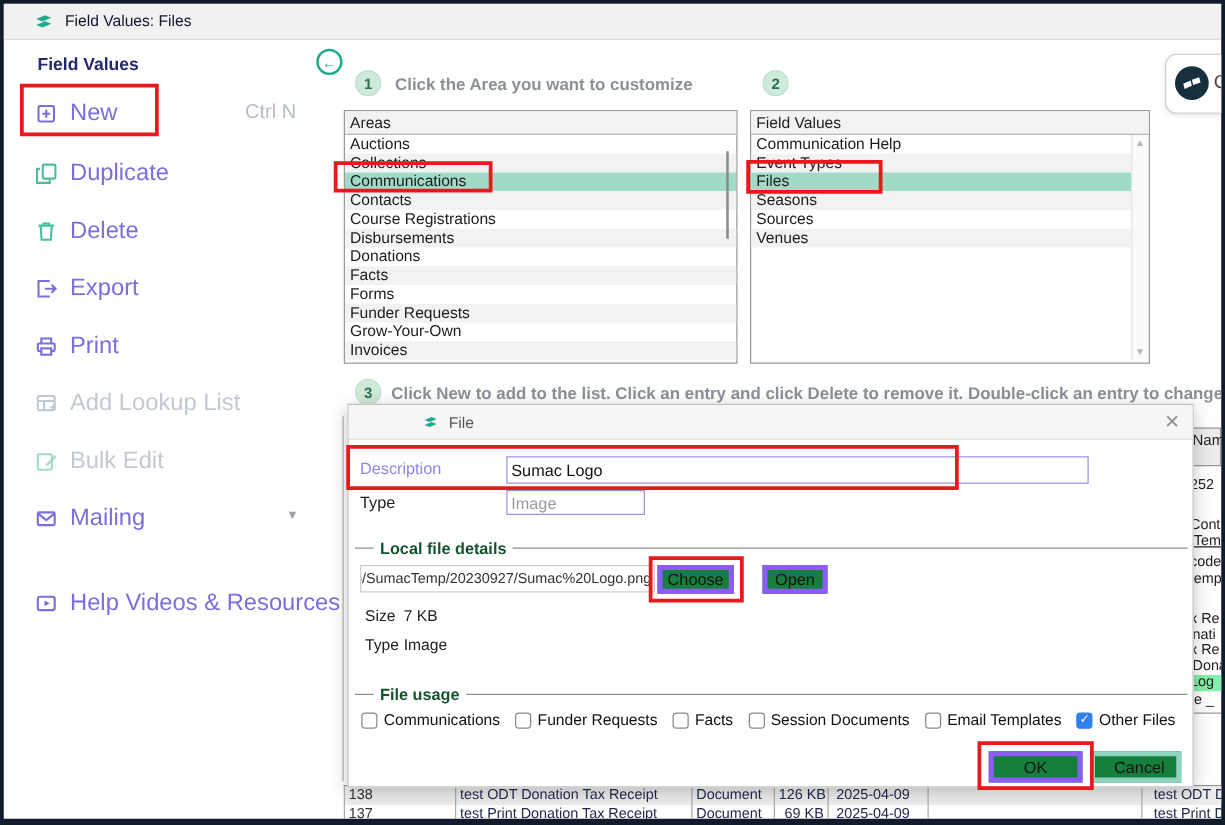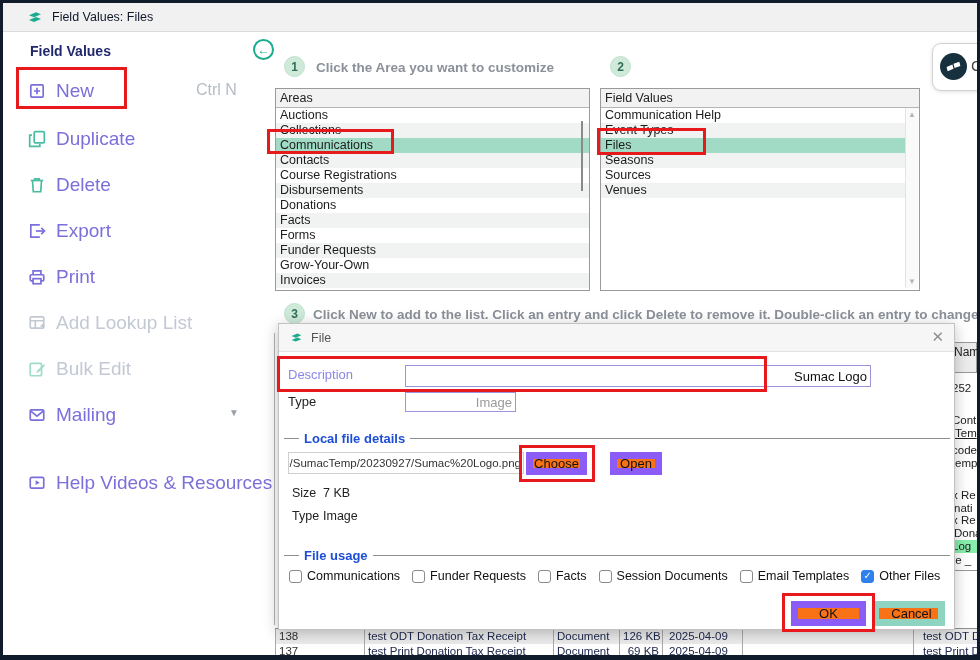--- a/index.html
+++ b/index.html
@@ -36,35 +36,35 @@
   .vscroll-line{position:absolute;right:6px;top:32px;width:2px;height:70px;background:#8a8a8a;}
   .vtrack{position:absolute;right:1px;top:19px;bottom:2px;width:13px;background:#fafafa;
           border-left:1px solid #e3e3e3;display:flex;flex-direction:column;justify-content:space-between;
           align-items:center;font-size:8px;color:#b5b5b5;padding:2px 0;box-sizing:border-box;}
   
   .red-box{position:absolute;border:3px solid #e8191d;z-index:9;pointer-events:none;box-sizing:border-box;}
   
   .dialog{position:absolute;left:275px;top:320px;width:677px;height:307px;background:#fff;
           border:1px solid #c2c2c2;box-shadow:0 3px 14px rgba(0,0,0,.25);z-index:5;box-sizing:border-box;}
   .dlg-titlebar{position:absolute;left:0;top:0;right:0;height:27px;background:#f6f6f6;
-                border-bottom:1px solid #e2e2e2;display:flex;align-items:center;}
+                border-bottom:1px solid #e2e2e2;display:flex;align-items:center;padding-left:48px;}
   .dlg-titlebar .app-icon{margin-left:11px;width:13px;height:13px;}
   .dlg-title{margin-left:8px;font-size:12.5px;color:#555;}
   .dlg-close{position:absolute;right:10px;top:4px;font-size:15px;color:#8f8f8f;cursor:pointer;}
   .fld-label{position:absolute;font-size:13px;color:#8d86e8;}
   .fld-label.dark{color:#222;}
   .txt-input{position:absolute;border:1px solid #9b95e0;background:#fff;font-size:13px;color:#111;
-             padding:0 3px;box-sizing:border-box;display:flex;align-items:center;overflow:hidden;white-space:nowrap;justify-content:flex-end;}
+             padding:0 3px;box-sizing:border-box;display:flex;align-items:center;overflow:hidden;white-space:nowrap;}
   .txt-input.ghost{color:#9a9a9a;}
   .fs-line{position:absolute;border-top:1px solid #8f8f8f;}
-  .fs-legend{position:absolute;background:#fff;padding:0 5px;font-size:13px;font-weight:bold;color:#1d4ed8;white-space:nowrap;}
+  .fs-legend{position:absolute;background:#fff;padding:0 5px;font-size:13px;font-weight:bold;color:#14532d;white-space:nowrap;}
   .path-input{position:absolute;border:1px solid #cfcfcf;background:#fff;font-size:11.5px;color:#333;
               box-sizing:border-box;overflow:hidden;display:flex;align-items:center;justify-content:flex-end;
               white-space:nowrap;padding:0 2px;}
-  .btn{position:absolute;background:#f97316;border:7px solid #8b5cf6;font-size:13px;color:#111;
+  .btn{position:absolute;background:#15803d;border:4px solid #8b5cf6;font-size:13px;color:#111;
        display:flex;align-items:center;justify-content:center;box-sizing:border-box;cursor:pointer;
        font-family:"Liberation Sans",sans-serif;}
   .btn.teal{border-color:#8fd4c0;}
   .kv{position:absolute;font-size:12.5px;color:#222;white-space:nowrap;}
   .cb-row{position:absolute;left:10px;top:245px;display:flex;gap:12px;align-items:center;font-size:12.5px;color:#111;}
   .cb{display:flex;align-items:center;gap:5px;white-space:nowrap;cursor:pointer;}
   .cb .box{width:13px;height:13px;border:1px solid #8a8a8a;border-radius:3px;box-sizing:border-box;
            background:#fff;display:flex;align-items:center;justify-content:center;}
   .cb.checked .box{background:#2f80ed;border-color:#2f80ed;color:#fff;font-size:10px;line-height:1;}
   

